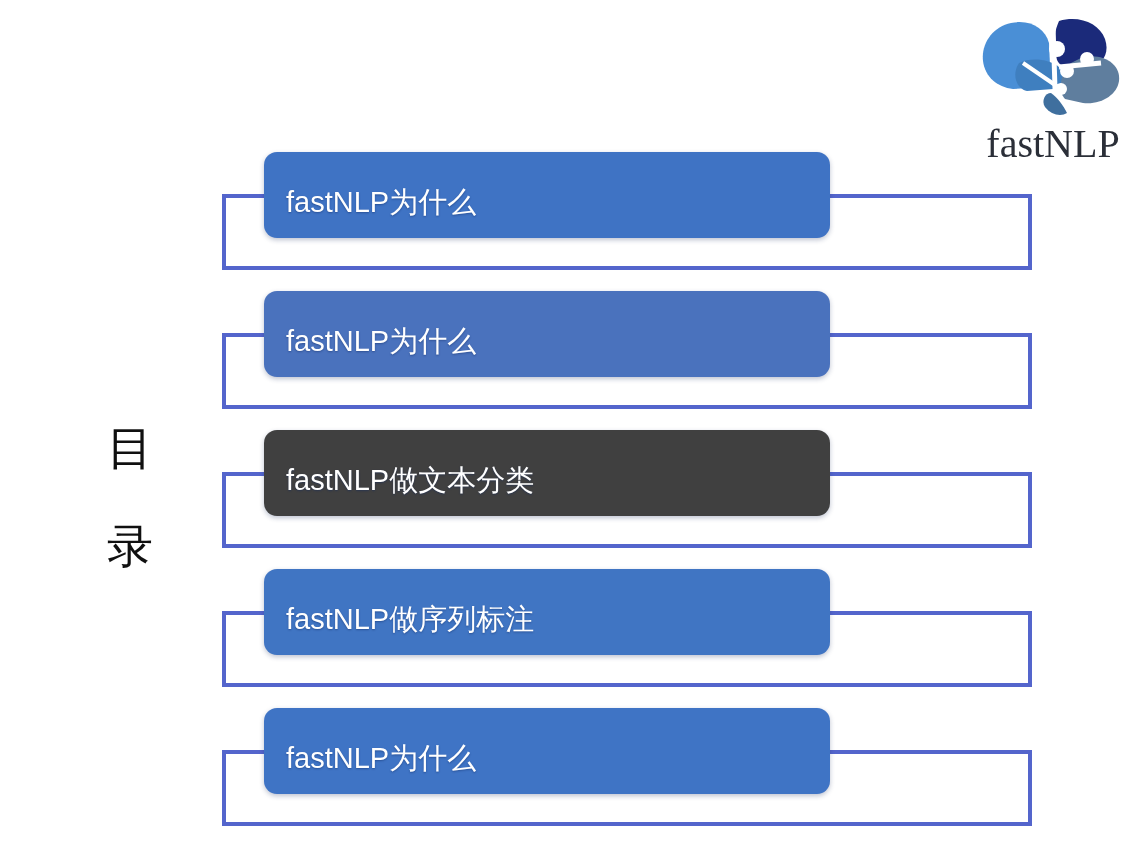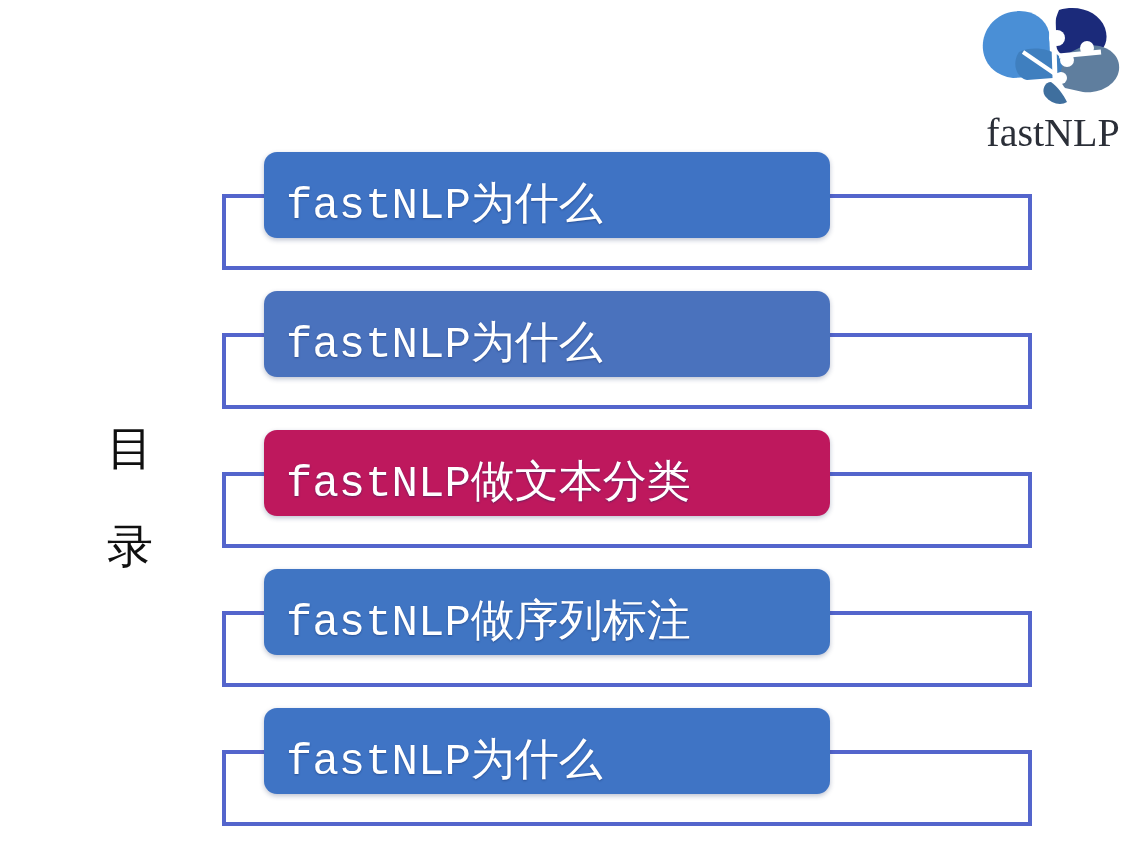--- a/index.html
+++ b/index.html
@@ -15,21 +15,21 @@
     width: 1141px;
     height: 850px;
     background: #ffffff;
     overflow: hidden;
   }
 
   
   .logo {
     position: absolute;
     left: 965px;
-    top: 2px;
+    top: 13px;
     width: 176px;
     height: 158px;
   }
   .logo-mark {
     position: absolute;
     left: 10px;
     top: 0px;
     width: 155px;
     height: 110px;
   }
@@ -90,22 +90,22 @@
     width: 566px;
     height: 86px;
     border-radius: 13px;
     box-sizing: border-box;
     display: flex;
     align-items: center;
     padding-left: 22px;
     box-shadow: 0 2px 5px rgba(20, 40, 90, 0.28);
   }
   .pill-label {
-    font-family: Liberation Mono, monospace;
-    font-size: 44px;
+    font-family: Liberation Sans, sans-serif;
+    font-size: 29px;
     font-weight: 300;
     color: #ffffff;
     white-space: nowrap;
     text-shadow: 0 1px 2px rgba(15, 40, 95, 0.45);
     margin-top: 16px;
   }
 </style>
 </head>
 <body>
 
@@ -151,21 +151,21 @@
 
   <div class="row" style="top:291px;">
     <div class="bracket"></div>
     <div class="pill" style="background:#4a72bd;">
       <span class="pill-label">fastNLP为什么</span>
     </div>
   </div>
 
   <div class="row" style="top:430px;">
     <div class="bracket"></div>
-    <div class="pill" style="background:#be185d;text-align:right;">
+    <div class="pill" style="background:#404040;text-align:right;">
       <span class="pill-label">fastNLP做文本分类</span>
     </div>
   </div>
 
   <div class="row" style="top:569px;">
     <div class="bracket"></div>
     <div class="pill" style="background:#4075c3;">
       <span class="pill-label">fastNLP做序列标注</span>
     </div>
   </div>

